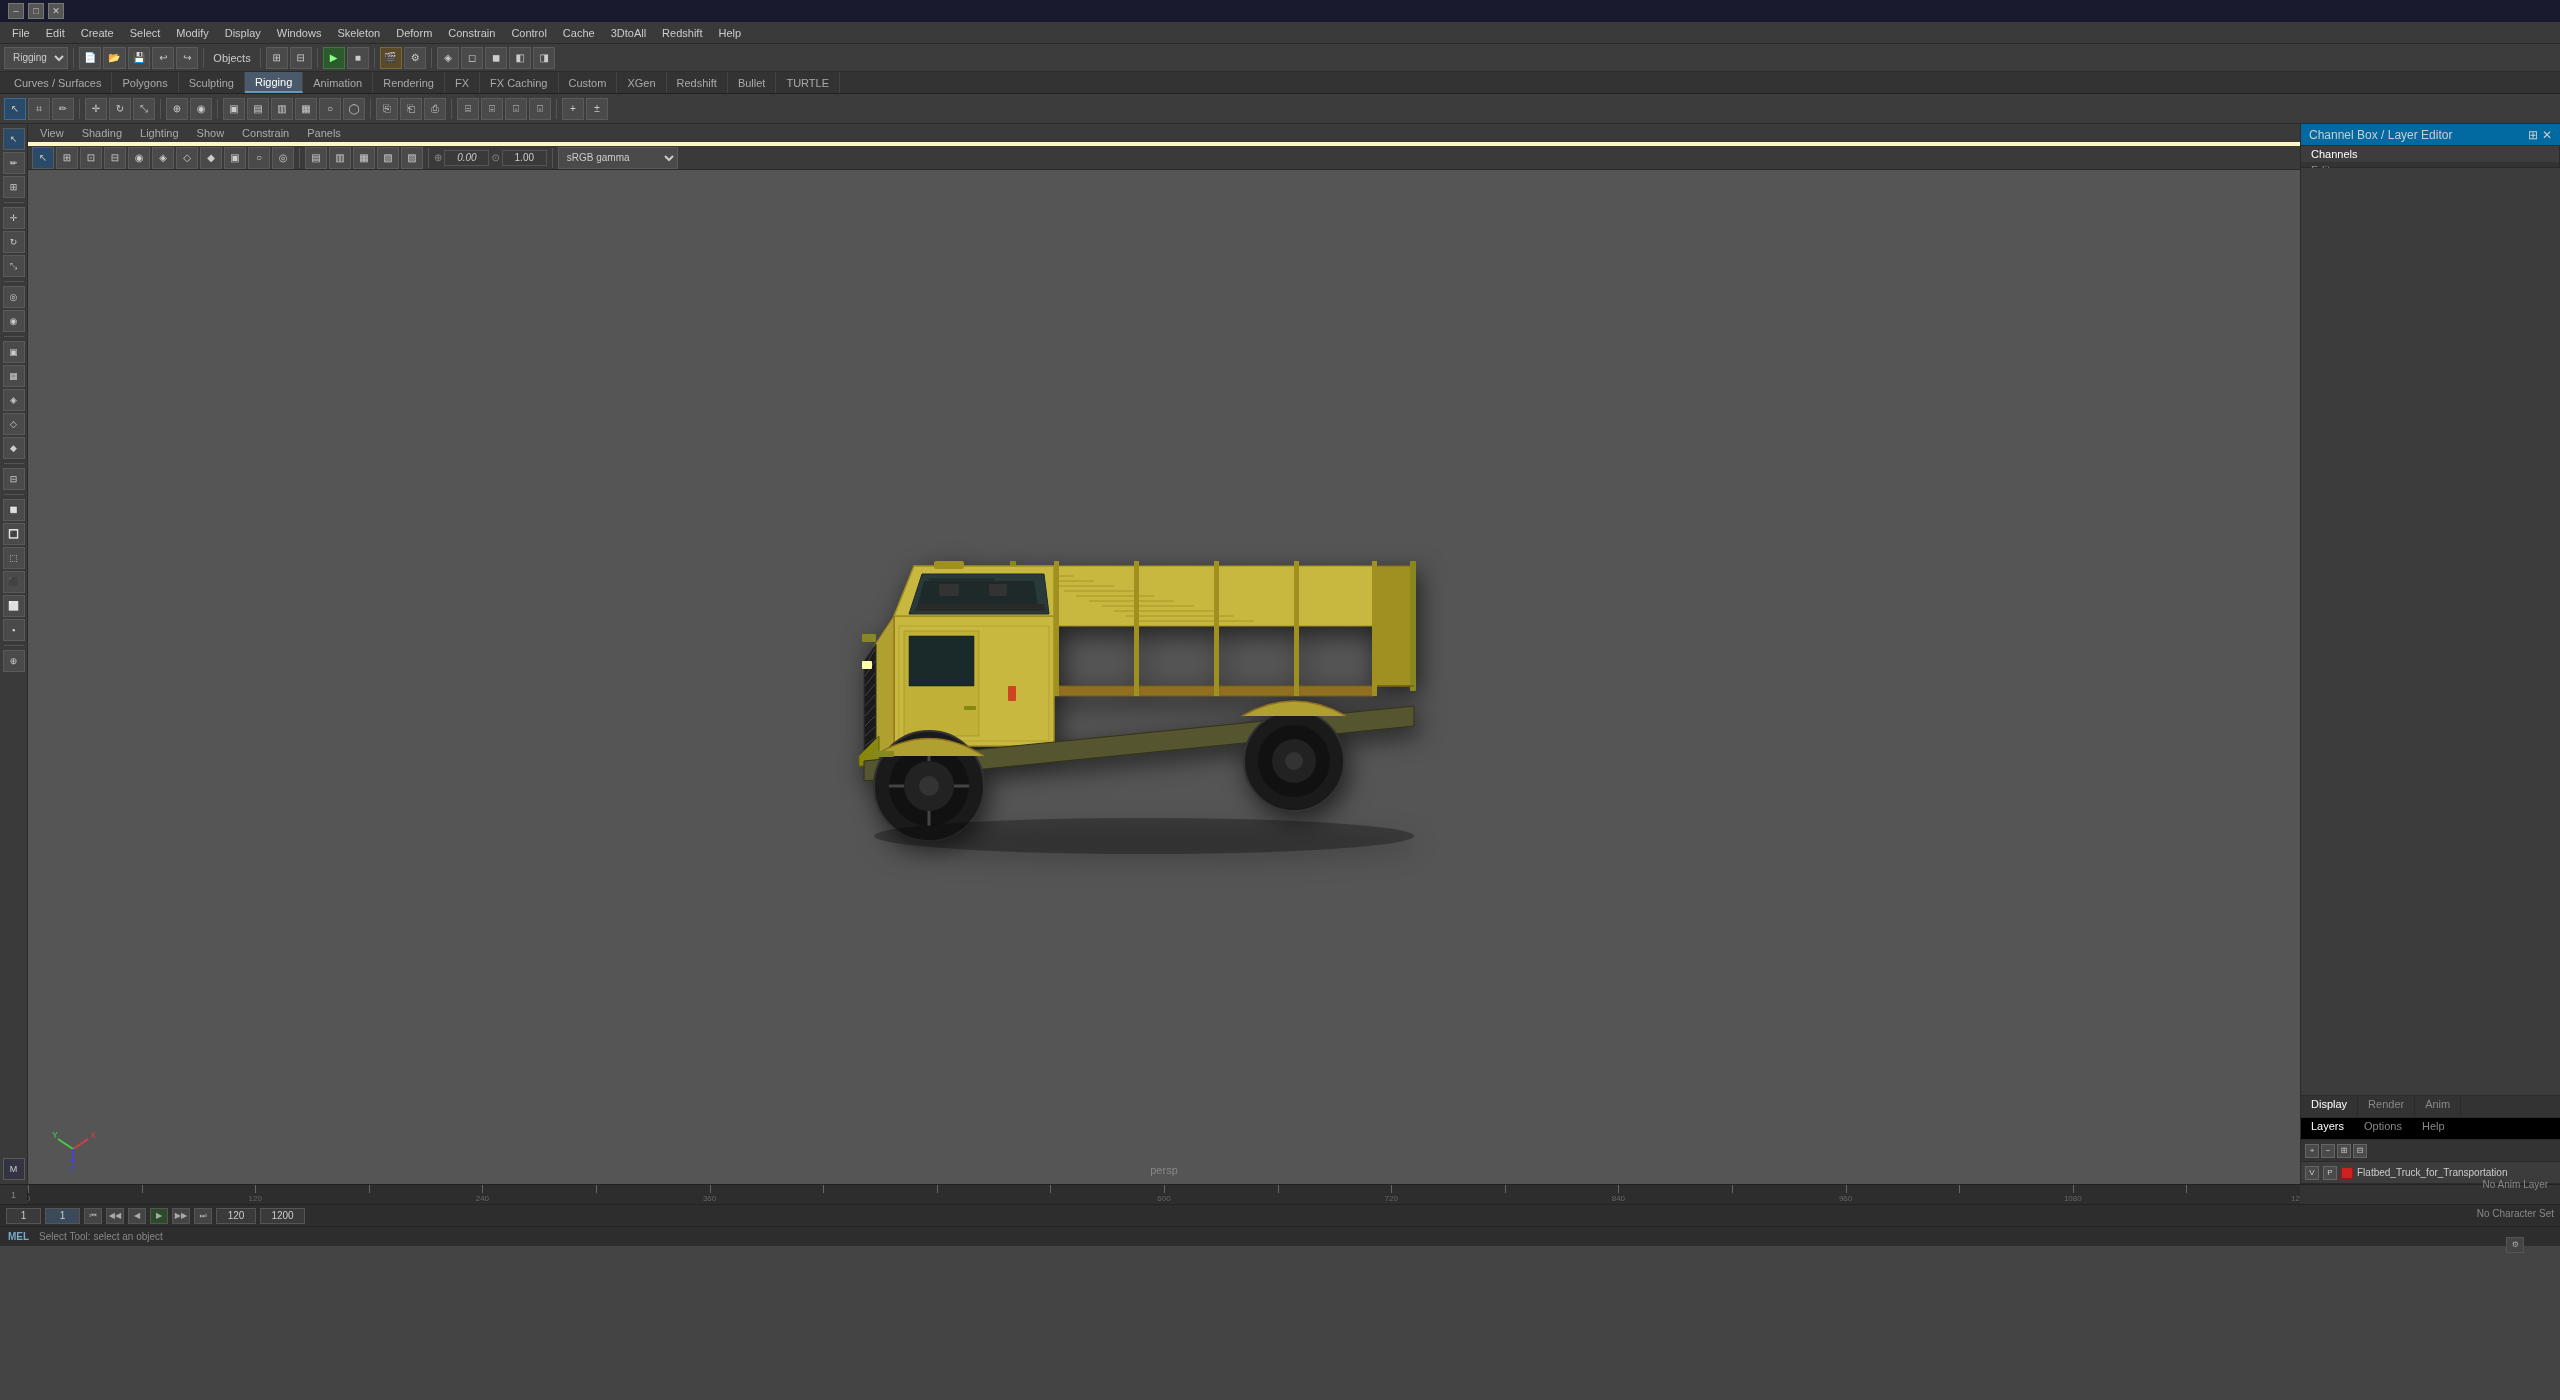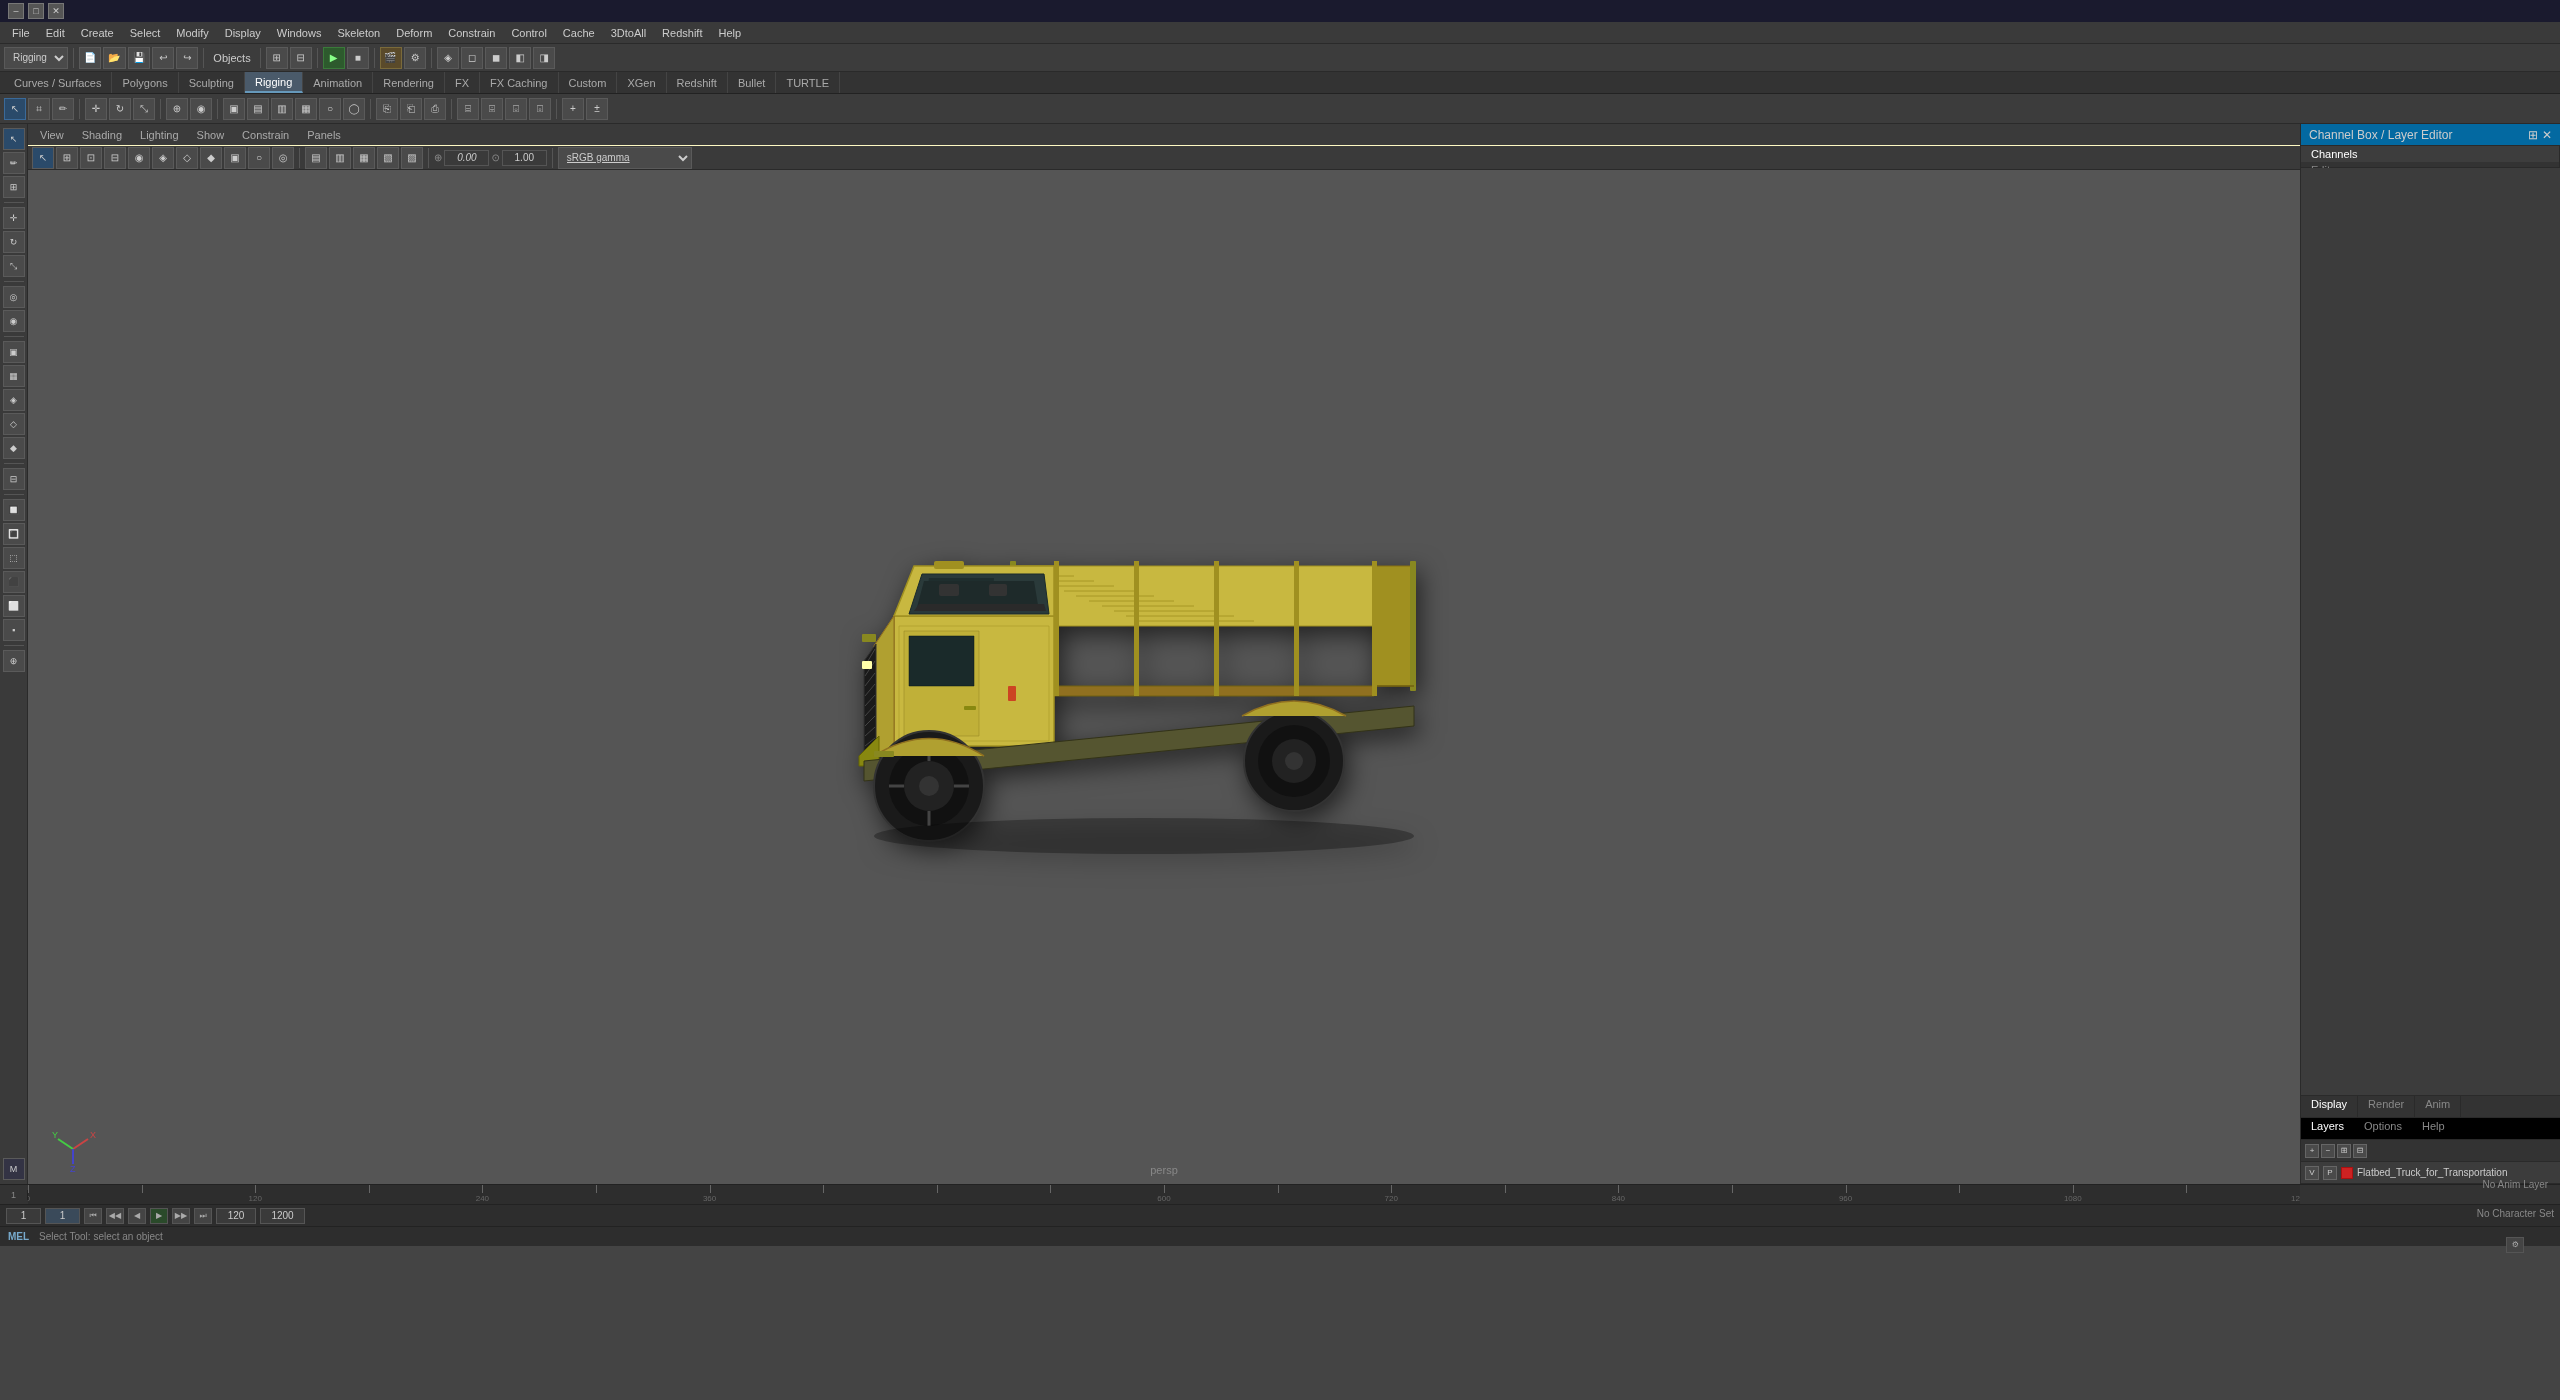--- a/index.html
+++ b/index.html
@@ -185,21 +185,21 @@
 
     
     #viewport-menu {
       width: 100%;
       height: 22px;
       background: #3a3a3a;
       display: flex;
       align-items: center;
       padding: 0 4px;
       gap: 2px;
-      border-bottom: 1px solid #fef9c3;
+      border-bottom: 4px solid #fef9c3;
     }
     .vp-menu-item {
       padding: 2px 8px;
       font-size: 11px;
       color: #aaa;
       cursor: pointer;
     }
 
     
     #viewport-toolbar {
@@ -609,21 +609,21 @@
       <div class="tb-btn">▦</div>
       <div class="tb-btn">▧</div>
       <div class="tb-btn">▨</div>
       <div class="tb-separator"></div>
 
       <span style="font-size:10px;color:#888;">⊕</span>
       <input type="text" class="frame-input" value="0.00" style="width: 45px; font-style: italic;">
       <span style="font-size:10px;color:#888;">⊙</span>
       <input type="text" class="frame-input" value="1.00" style="width: 45px;">
       <div class="tb-separator"></div>
-      <select class="tb-dropdown" style="width:134px;text-decoration:underline;">
+      <select class="tb-dropdown" style="width:120px;">
         <option>sRGB gamma</option>
       </select>
     </div>
 
     <div id="viewport-3d">
 
       <div id="truck-area">
         <svg class="truck-svg" width="600" height="420" viewBox="0 0 600 420">
 
           <polygon points="180,100 540,100 580,160 220,160" fill="#c8b840" stroke="#a09020" stroke-width="1"></polygon>

